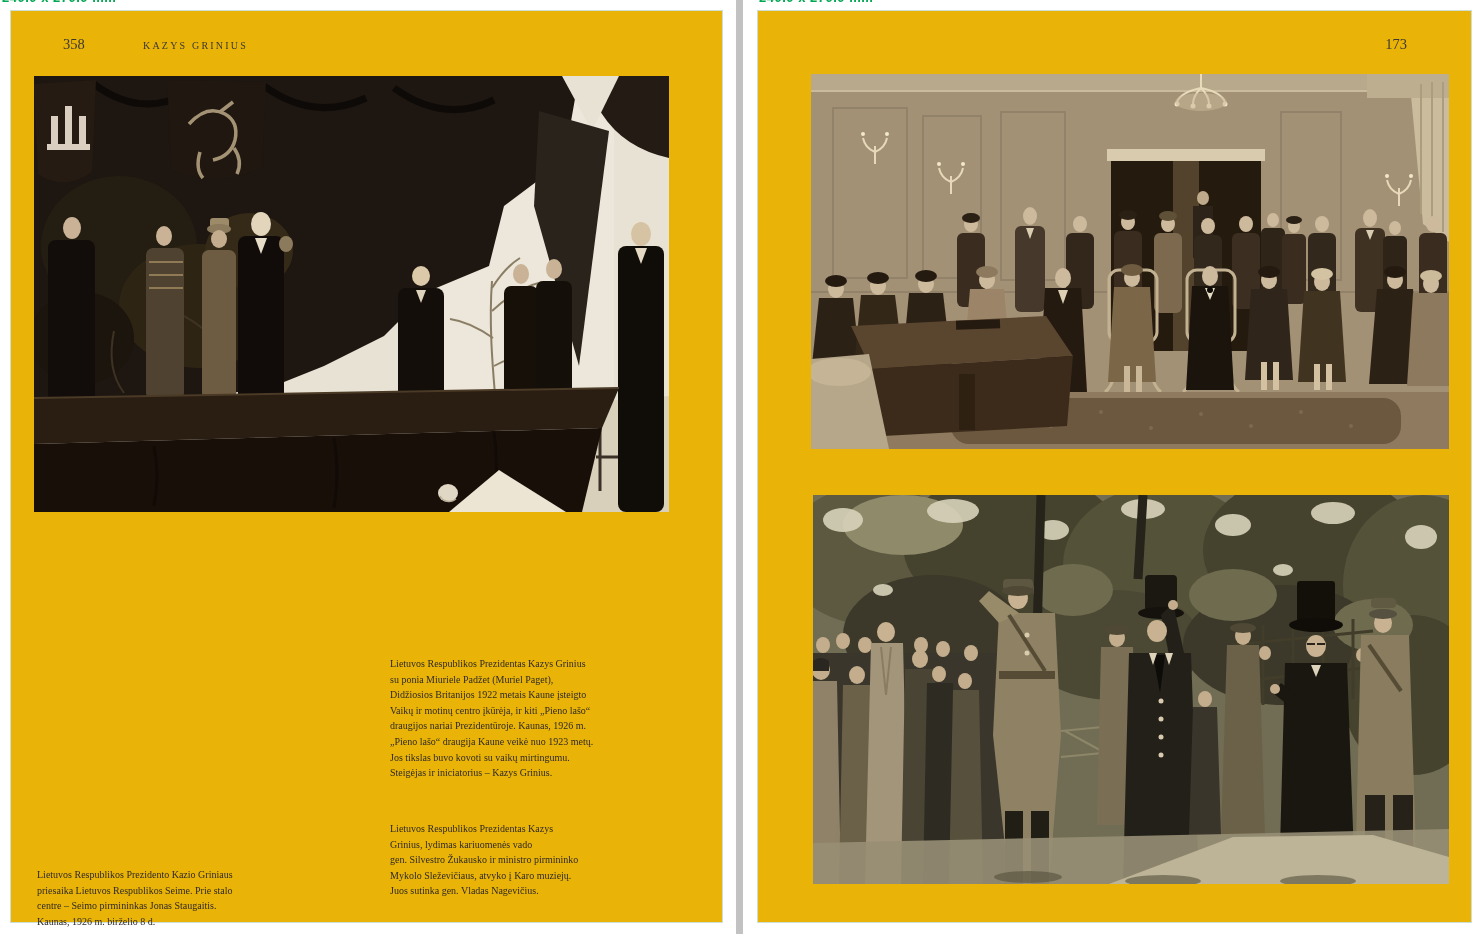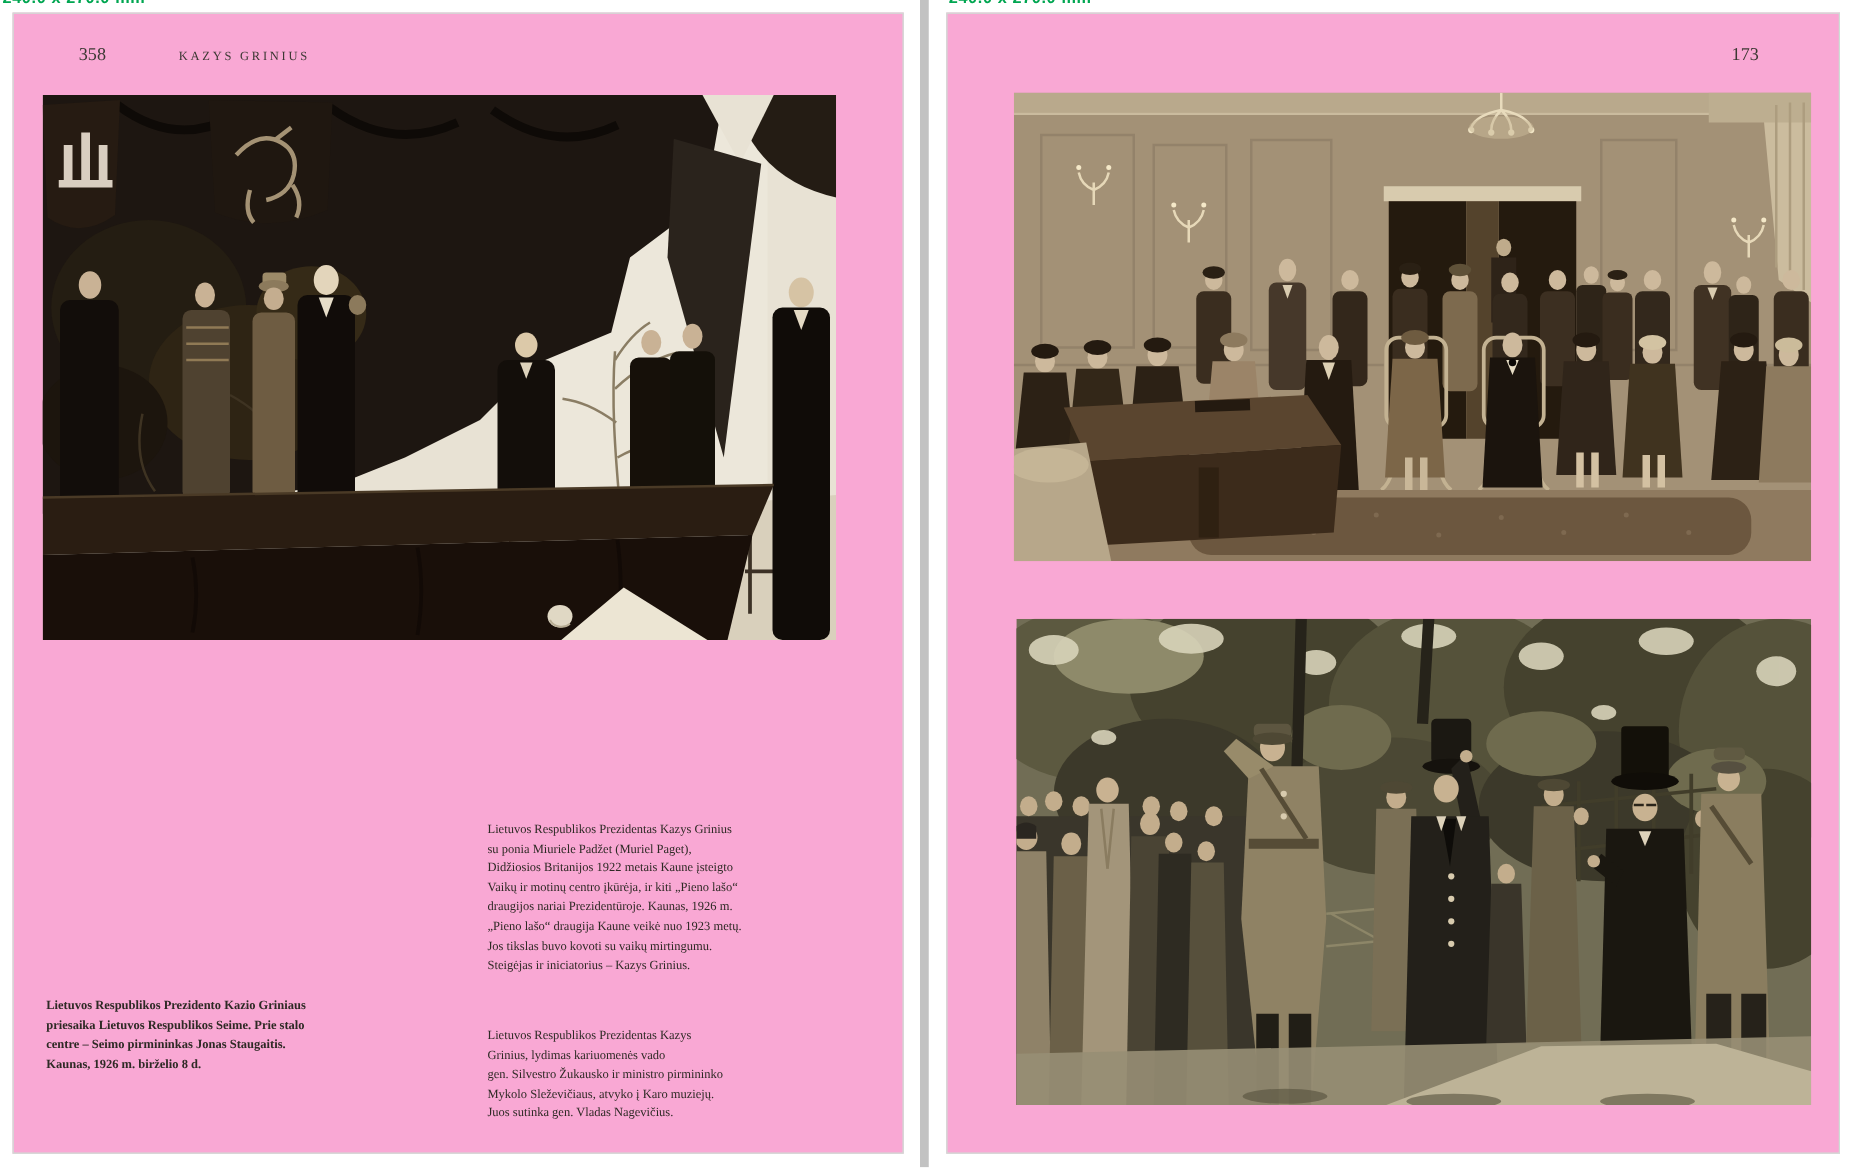--- a/index.html
+++ b/index.html
@@ -13,21 +13,21 @@
     font-size:13px; font-weight:700; letter-spacing:.5px;
     color:var(--crop-green,#00a651);
     white-space:nowrap;
   }
   .crop-label.left  { left:2px; }
   .crop-label.right { left:759px; }
 
   .gutter { position:absolute; left:736px; top:0; width:7px; height:934px;
             background:var(--gutter-gray,#c2c2c2); }
 
-  .page { position:absolute; top:10px; height:913px; background:#f9a8d4;
+  .page { position:absolute; top:10px; height:913px; background:#eab308;
           border:1px solid var(--page-border,#cddfd5); }
   .page.left  { left:10px;  width:713px; }
   .page.right { left:757px; width:715px; }
 
   .folio { position:absolute; top:25px; font-size:14.5px; color:#3c3833; }
   .page.left  .folio { left:52px; }
   .page.right .folio { right:64px; }
 
   .running-header { position:absolute; top:29px; left:132px;
     font-size:10px; letter-spacing:2.2px; color:#3c3833; }
@@ -35,21 +35,21 @@
   .photo { position:absolute; overflow:hidden; }
   .photo svg { display:block; width:100%; height:100%; }
   .photo-oath   { left:23px; top:65px;  width:635px; height:436px; }
   .photo-group  { left:53px; top:63px;  width:638px; height:375px; }
   .photo-museum { left:55px; top:484px; width:636px; height:389px; }
 
   .caption { position:absolute; font-size:10px; line-height:15.6px;
     color:#2e2a25; white-space:pre-line; width:342px; }
   .caption-paget  { left:379px; top:645px; }
   .caption-museum { left:379px; top:800px;margin-top:10px; }
-  .caption-oath   { left:26px;  top:786px;font-weight:bold; }
+  .caption-oath   { left:26px;  top:856px; }
 </style>
 </head>
 <body>
 
 <div class="canvas">
 
   <div class="crop-label left">240.0 x 270.0 mm</div>
   <div class="crop-label right">240.0 x 270.0 mm</div>
   <div class="gutter"></div>
 

